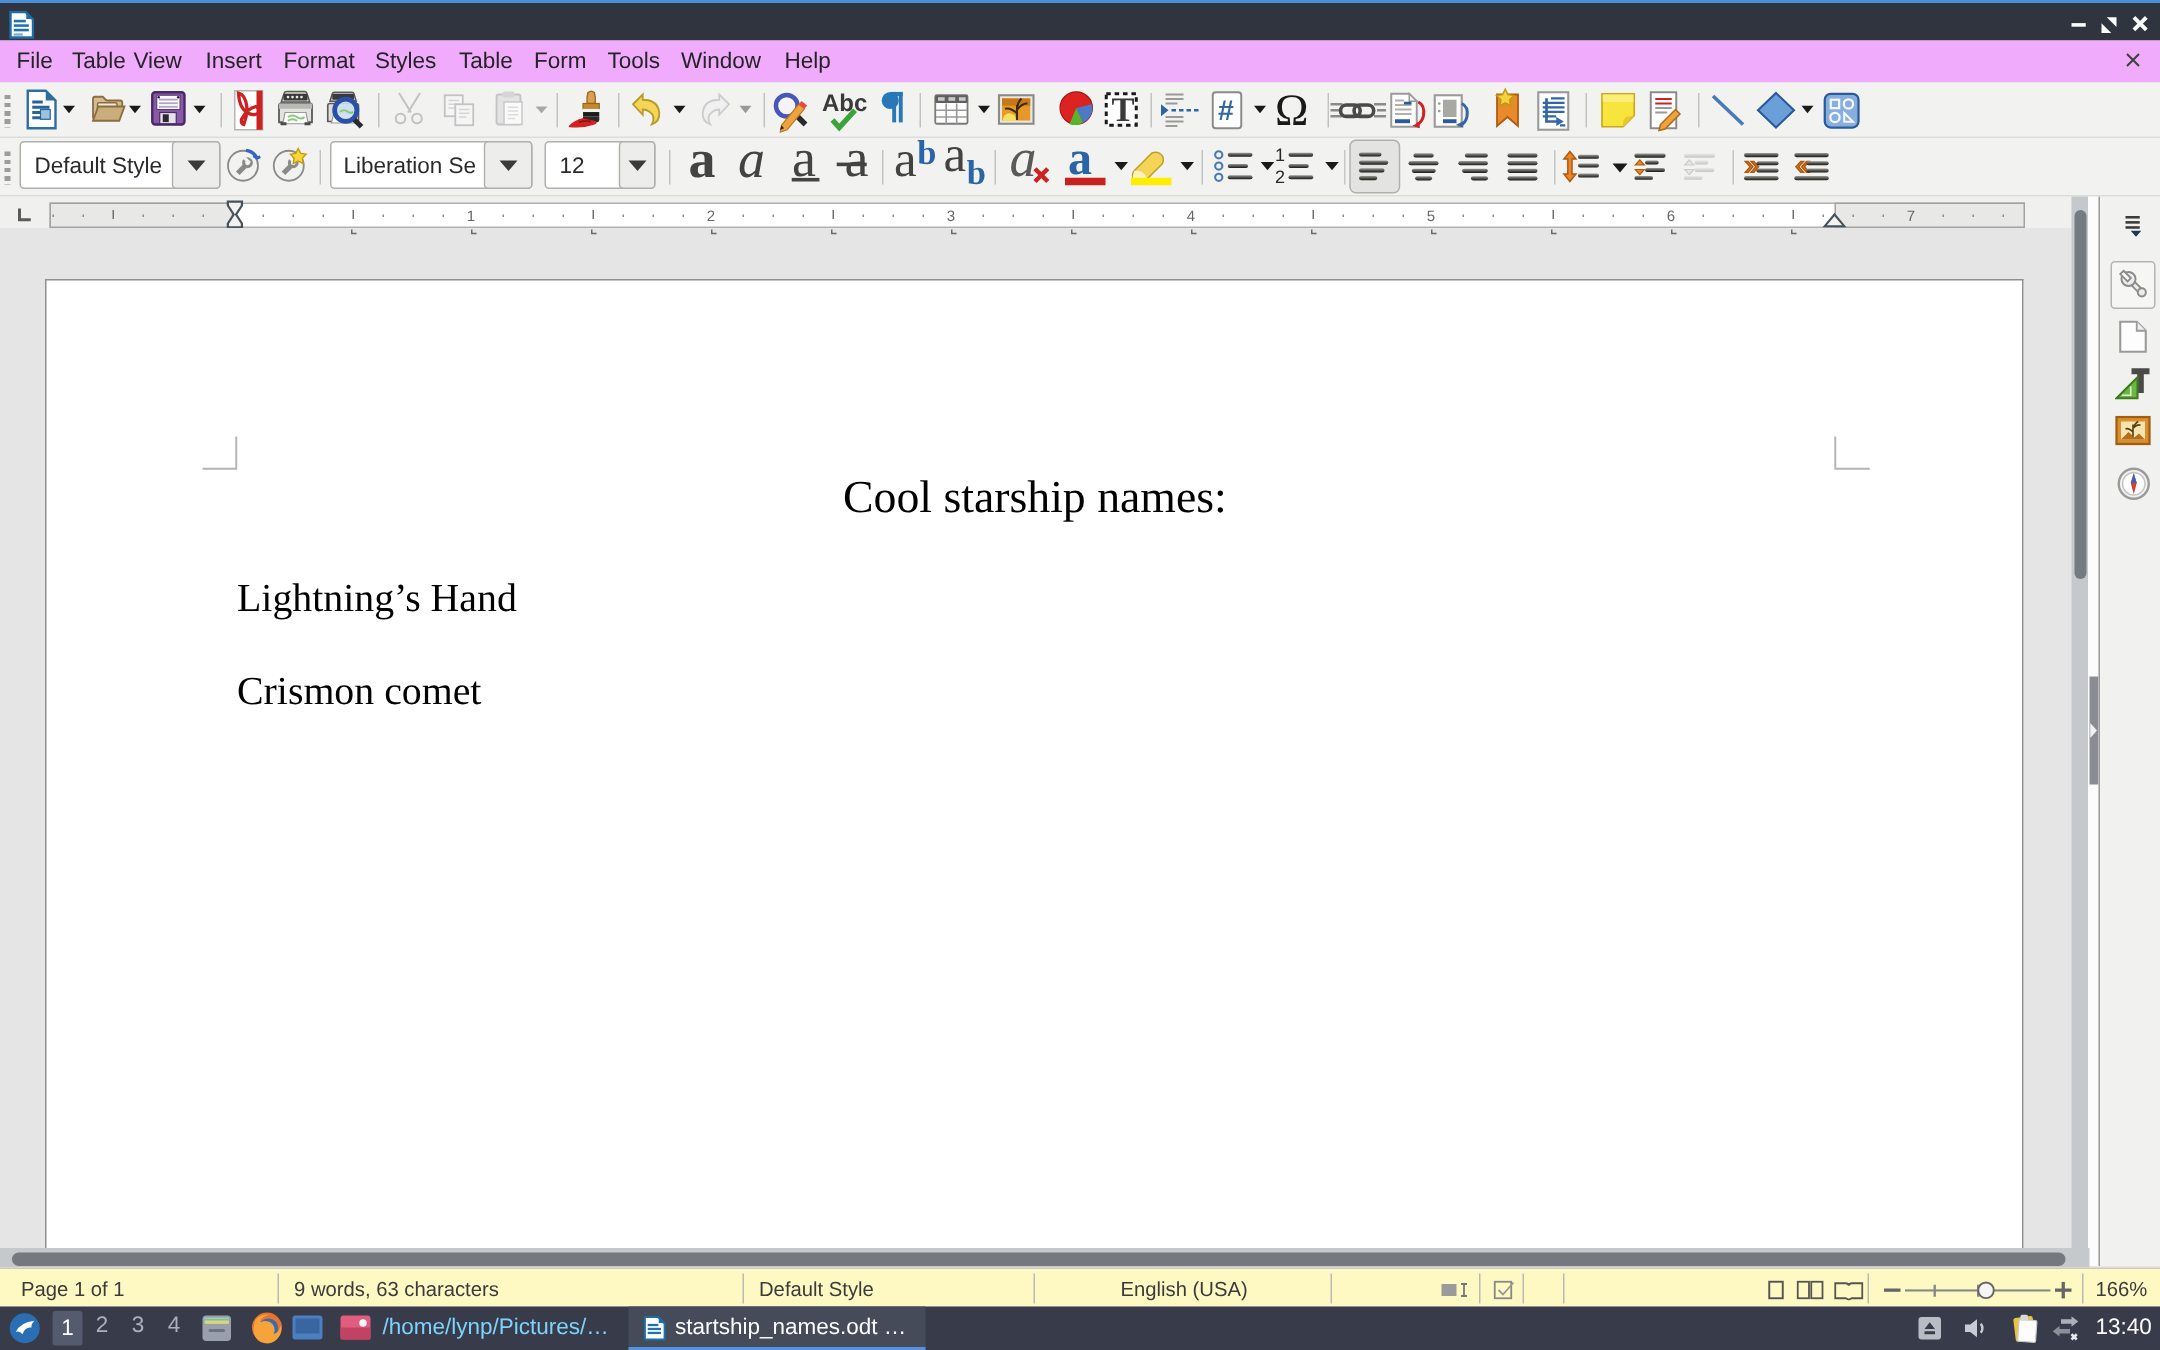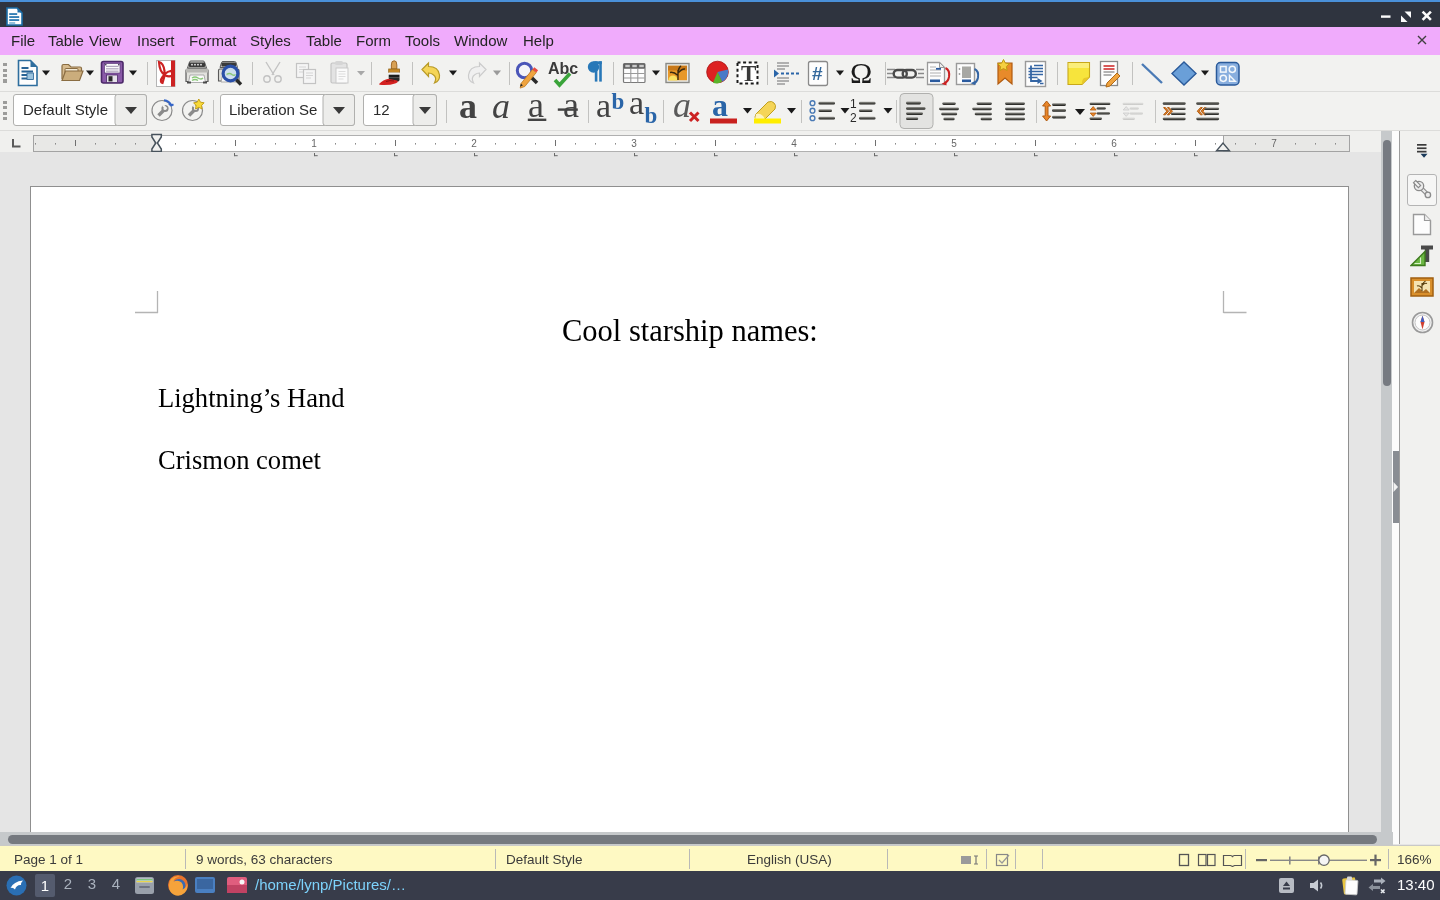--- a/index.html
+++ b/index.html
@@ -596,20 +596,30 @@
   <svg class="abs" style="left:194px;top:5px;" width="22" height="19">
     <rect x="1" y="1" width="20" height="16" rx="2" fill="#4a7fc1"></rect>
     <rect x="3" y="3" width="16" height="10" fill="#3a66a0"></rect>
   </svg>
   <svg class="abs" style="left:226px;top:5px;" width="22" height="19">
     <rect x="1" y="1" width="20" height="16" rx="2" fill="#e05d7e"></rect>
     <rect x="1" y="9" width="20" height="8" fill="#c14263"></rect>
     <circle cx="16" cy="6" r="2.5" fill="#f7f7f7"></circle>
   </svg>
   <div class="abs" style="left:255px;top:5px;color:#7dd3fc;">/home/lynp/Pictures/…</div>
+  <div class="abs" style="left:419px;top:0;width:198px;height:29px;background:#454b59;border-bottom:2px solid #5294e2;">
+    <svg class="abs" style="left:10px;top:6px;" width="15" height="17" viewBox="0 0 17 19">
+      <path d="M1 1 h10 l5 5 v12 h-15 z" fill="#fdfdfd" stroke="#1c6ea8" stroke-width="1.6"></path>
+      <path d="M11.5 0.8 l4.8 4.8 h-4.8 z" fill="#1c6ea8"></path>
+      <rect x="3.2" y="6.2" width="8" height="1.7" fill="#1f72ad"></rect>
+      <rect x="3.2" y="9.2" width="10" height="1.7" fill="#1f72ad"></rect>
+      <rect x="3.2" y="12.2" width="10" height="1.7" fill="#1f72ad"></rect>
+    </svg>
+    <div class="abs" style="left:31px;top:5px;color:#fdfdfd;">startship_names.odt …</div>
+  </div>
   <svg class="abs" style="left:1278px;top:6px;" width="17" height="17">
     <rect x="1" y="1" width="15" height="15" rx="2" fill="#b8bcc4"></rect>
     <path d="M5 9 h7 l-3.5 -4.5 z" fill="#383c4a"></path>
     <rect x="5" y="10.5" width="7" height="2" fill="#383c4a"></rect>
   </svg>
   <svg class="abs" style="left:1308px;top:6px;" width="18" height="17">
     <path d="M2 6 h3.5 L10 2.5 v12 L5.5 11 H2 z" fill="#c7ccd4"></path>
     <path d="M12.5 5.5 a5 5 0 0 1 0 6" stroke="#c7ccd4" stroke-width="1.6" fill="none"></path>
   </svg>
   <svg class="abs" style="left:1341px;top:4px;" width="21" height="21">

